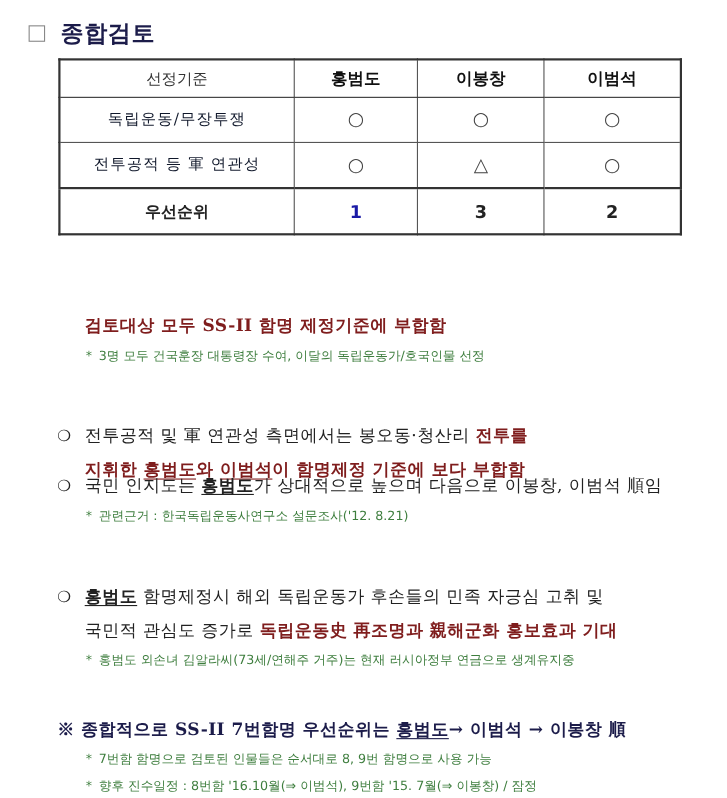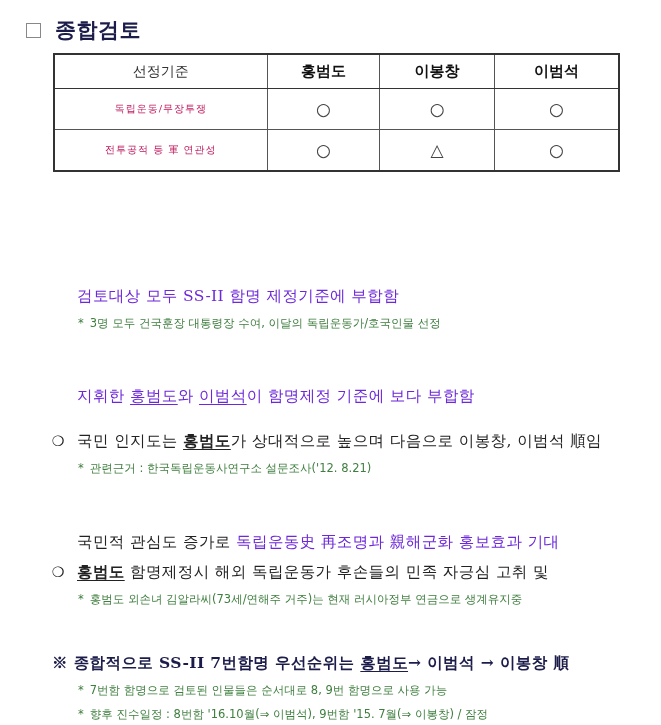--- a/index.html
+++ b/index.html
@@ -11,32 +11,32 @@
 
   table.crit { position:absolute; left:53px; top:53px; width:567px; border-collapse:collapse;
                border:2px solid #333; }
   table.crit td { border:1px solid #555; text-align:center; vertical-align:middle; font-size:14px; }
   table.crit col.c0 { width:214px; } table.crit col.c1 { width:113px; }
   table.crit col.c2 { width:115px; } table.crit col.c3 { width:125px; }
   table.crit tr.head td { height:31px; border-bottom:1.5px solid #333; }
   table.crit tr.head td.crit-h { font-family:"DejaVu Serif", serif; color:#333; font-size:14px; }
   table.crit tr.head td.name { font-weight:bold; font-size:15px; color:#111; }
   table.crit tr.r1 td { height:38px; } table.crit tr.r2 td { height:38px; } table.crit tr.r3 td { height:53px; }
-  table.crit td.crit { font-family:"DejaVu Serif", serif; color:#be185d; font-size:10px; letter-spacing:1px; }
+  table.crit td.crit { font-family:"DejaVu Serif", serif; color:#0f172a; font-size:14px; letter-spacing:1px; }
   table.crit td.mark { font-size:17px; color:#444; }
   table.crit td.mark sup { font-size:10px; vertical-align:top; position:relative; top:-3px; }
   table.crit tr.total td { height:38px; border-top:2px solid #333; font-weight:bold; font-size:16px; }
   table.crit tr.total td.label { font-size:14.5px; }
   table.crit tr.total td.first { color:#1a1aa6; }
 
   .para { position:absolute; left:52px; width:590px; }
   .line { font-family:"DejaVu Serif", serif; font-size:15.5px; color:#222; line-height:30px; white-space:nowrap; letter-spacing:0.4px; }
   .line .bullet { display:inline-block; width:25px; font-family:"DejaVu Sans", sans-serif; font-size:14px; }
   .indent { padding-left:25px; }
-  .em { color:#6d28d9; font-weight:normal; }
+  .em { color:#7f1d1d; font-weight:bold; }
   .u { text-decoration:underline; text-underline-offset:3px; }
   .note { font-family:"DejaVu Sans", sans-serif; font-size:11.5px; color:#3e7e3e; line-height:24px; padding-left:26px; white-space:nowrap; }
   .note .star { margin-right:6px; }
   .summary { font-weight:bold; color:#1c1c4a; font-size:15.5px; }
 </style>
 </head>
 <body>
 
 <div class="title">
   <span class="box"></span>
@@ -62,40 +62,47 @@
     <td class="mark">○</td>
     <td class="mark">○</td>
     <td class="mark">○</td>
   </tr>
   <tr class="r2">
     <td class="crit">전투공적 등 軍 연관성</td>
     <td class="mark">○</td>
     <td class="mark">△</td>
     <td class="mark">○</td>
   </tr>
+  <tr class="total">
+    <td class="label">우선순위</td>
+    <td class="first">1</td>
+    <td>3</td>
+    <td>2</td>
+  </tr>
 </tbody>
   </table>
 
 <div class="para" style="top:281px;">
   <div class="line indent em">검토대상 모두 SS-II 함명 제정기준에 부합함</div>
   <div class="note"><span class="star">*</span><span>3명 모두 건국훈장 대통령장 수여, 이달의 독립운동가/호국인물 선정</span></div>
 </div>
 
 <div class="para" style="top:381px;">
+  <div class="line"><span class="bullet">❍</span><span>전투공적 및 軍 연관성 측면에서는 봉오동·청산리 </span><span class="em">전투를</span></div>
   <div class="line indent em"><span>지휘한 </span><span class="u">홍범도</span><span>와 </span><span class="u">이범석</span><span>이 함명제정 기준에 보다 부합함</span></div>
 </div>
 
 <div class="para" style="top:426px;">
   <div class="line"><span class="bullet">❍</span><span>국민 인지도는 </span><span class="u" style="font-weight:bold;">홍범도</span><span>가 상대적으로 높으며 다음으로 이봉창, 이범석 順임</span></div>
   <div class="note"><span class="star">*</span><span>관련근거 : 한국독립운동사연구소 설문조사('12. 8.21)</span></div>
 </div>
 
 <div class="para" style="top:527px;">
+  <div class="line"><span class="bullet">❍</span><span class="u" style="font-weight:bold;">홍범도</span><span> 함명제정시 해외 독립운동가 후손들의 민족 자긍심 고취 및</span></div>
   <div class="line indent"><span>국민적 관심도 증가로 </span><span class="em">독립운동史 再조명과 親해군화 홍보효과 기대</span></div>
-  <div class="line"><span class="bullet">❍</span><span class="u" style="font-weight:bold;">홍범도</span><span> 함명제정시 해외 독립운동가 후손들의 민족 자긍심 고취 및</span></div>
   <div class="note"><span class="star">*</span><span>홍범도 외손녀 김알라씨(73세/연해주 거주)는 현재 러시아정부 연금으로 생계유지중</span></div>
 </div>
 
 <div class="para" style="top:648px;">
   <div class="line summary"><span>※</span><span> 종합적으로 SS-II 7번함명 우선순위는 </span><span class="u">홍범도</span><span>→ 이범석 → 이봉창 順</span></div>
   <div class="note"><span class="star">*</span><span>7번함 함명으로 검토된 인물들은 순서대로 8, 9번 함명으로 사용 가능</span></div>
   <div class="note"><span class="star">*</span><span>향후 진수일정 : 8번함 '16.10월(⇒ 이범석), 9번함 '15. 7월(⇒ 이봉창) / 잠정</span></div>
 </div>
 
 </body></html>

